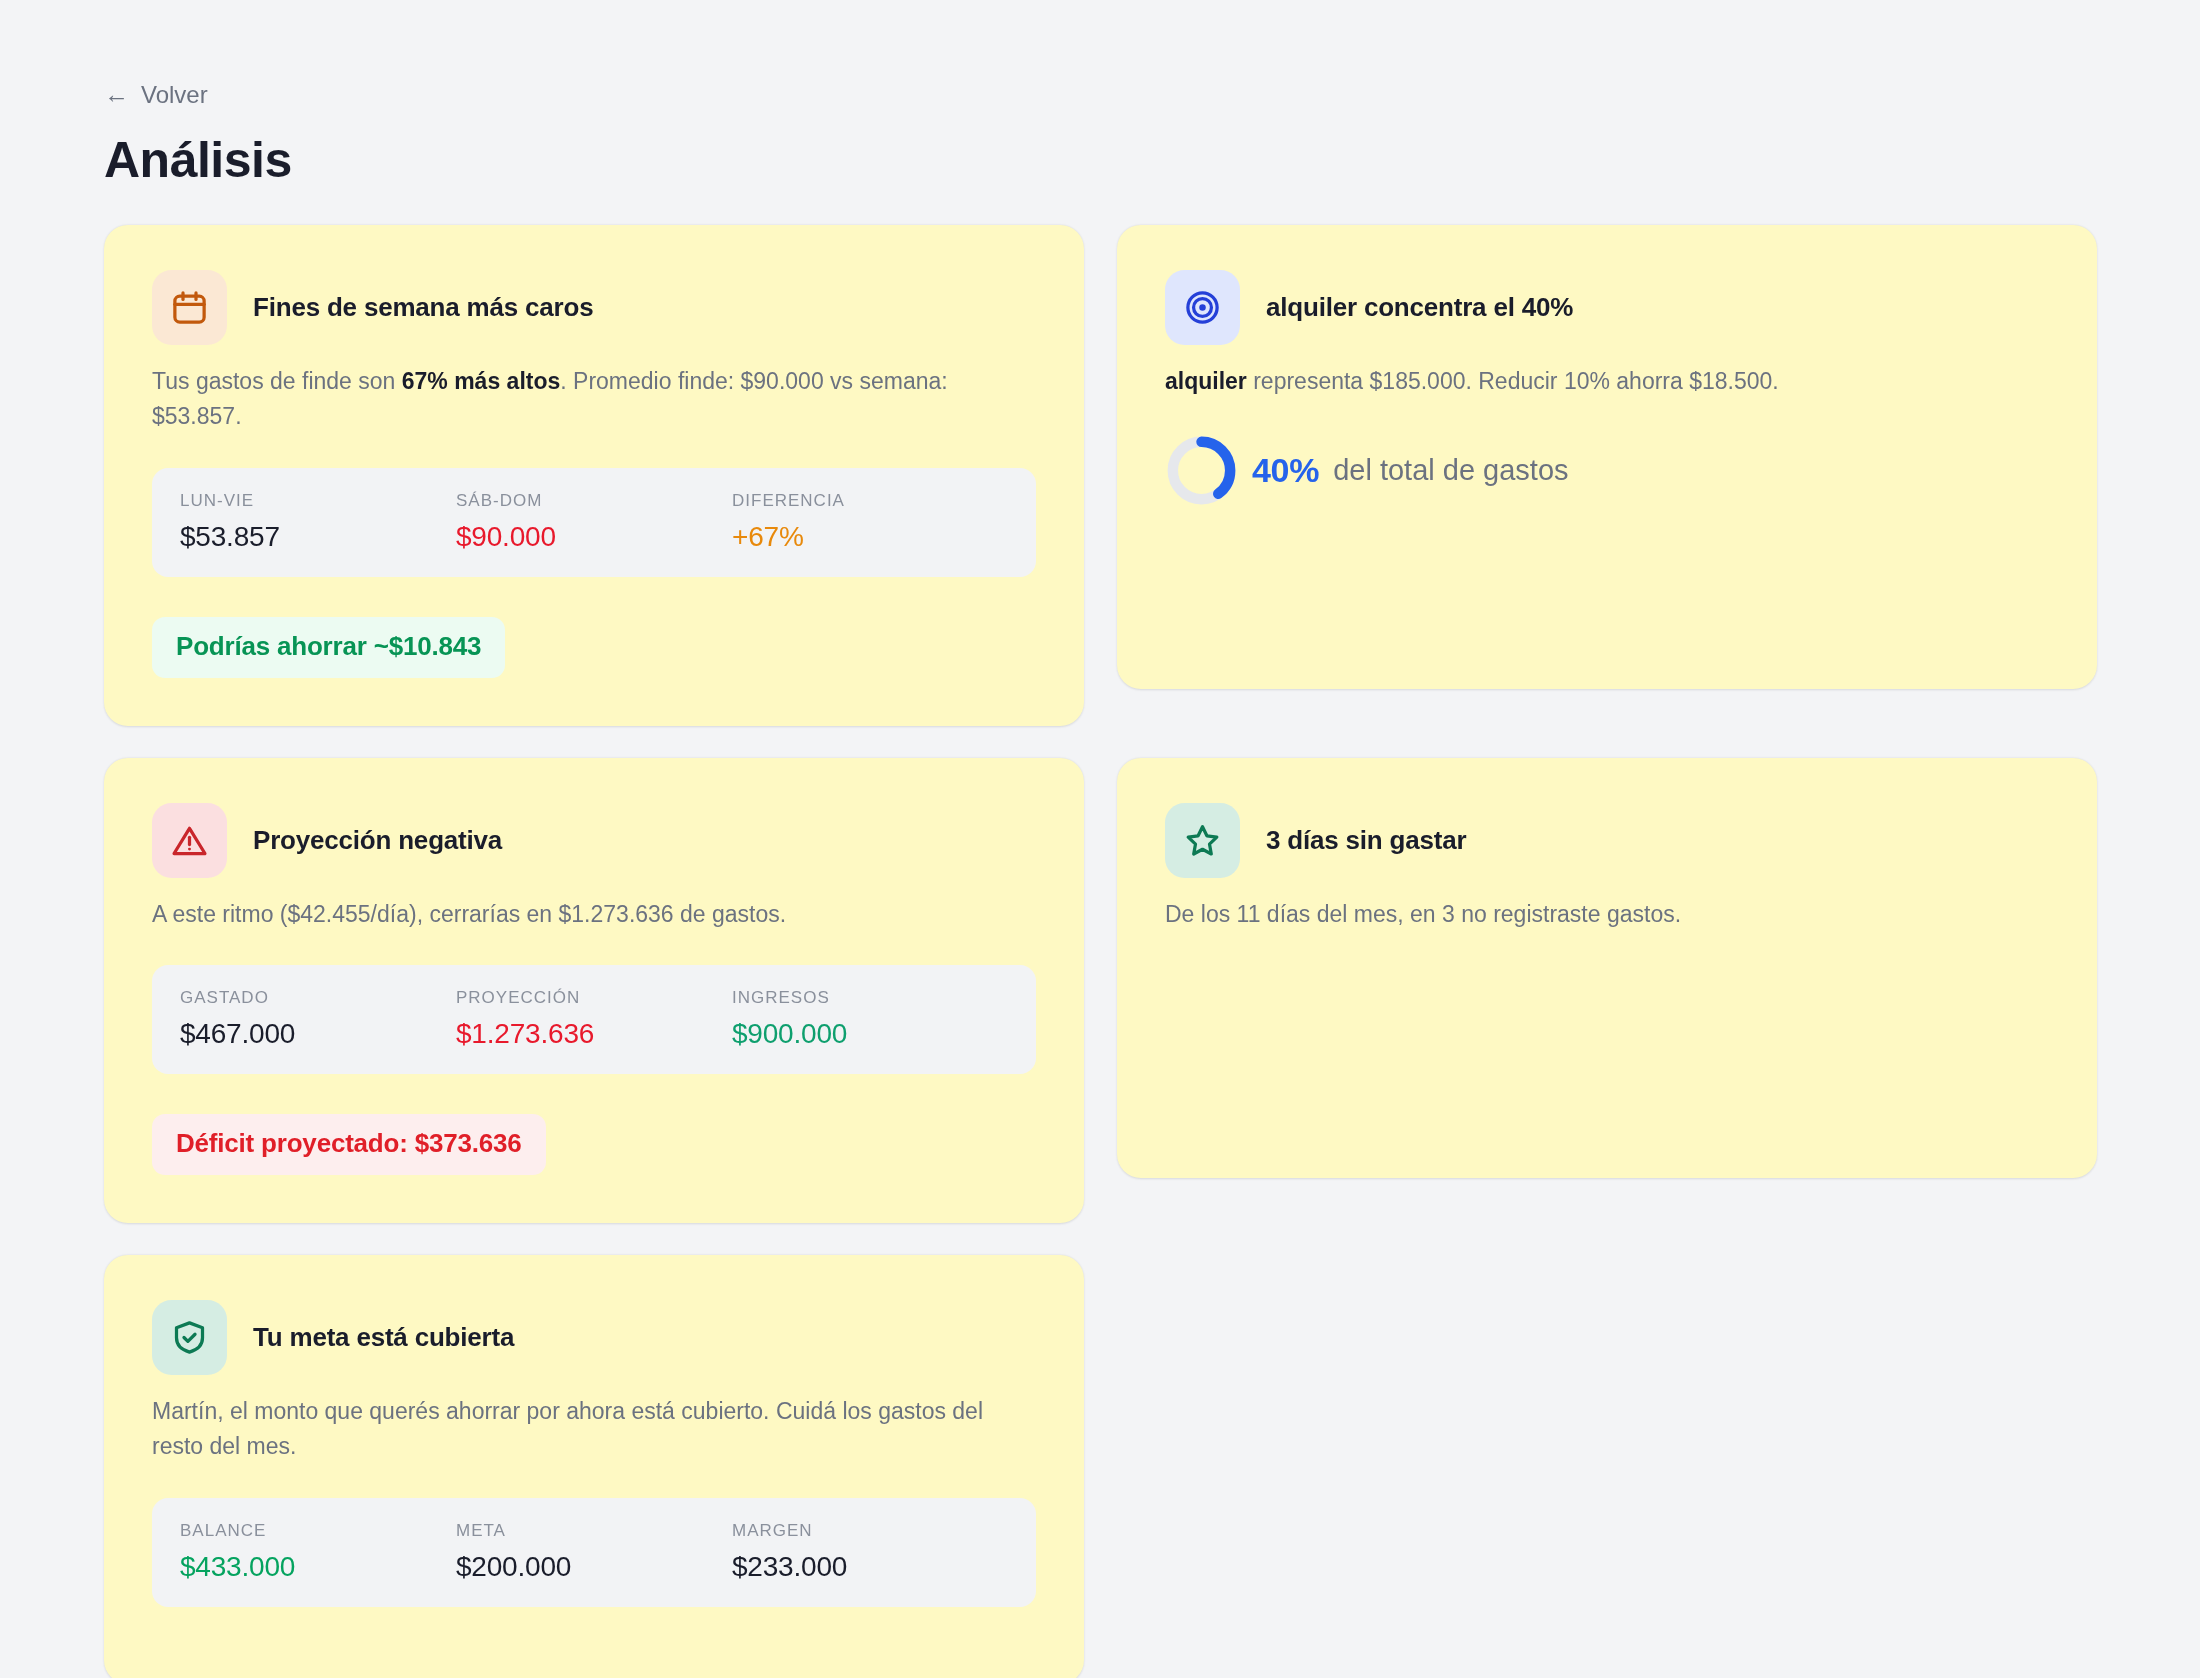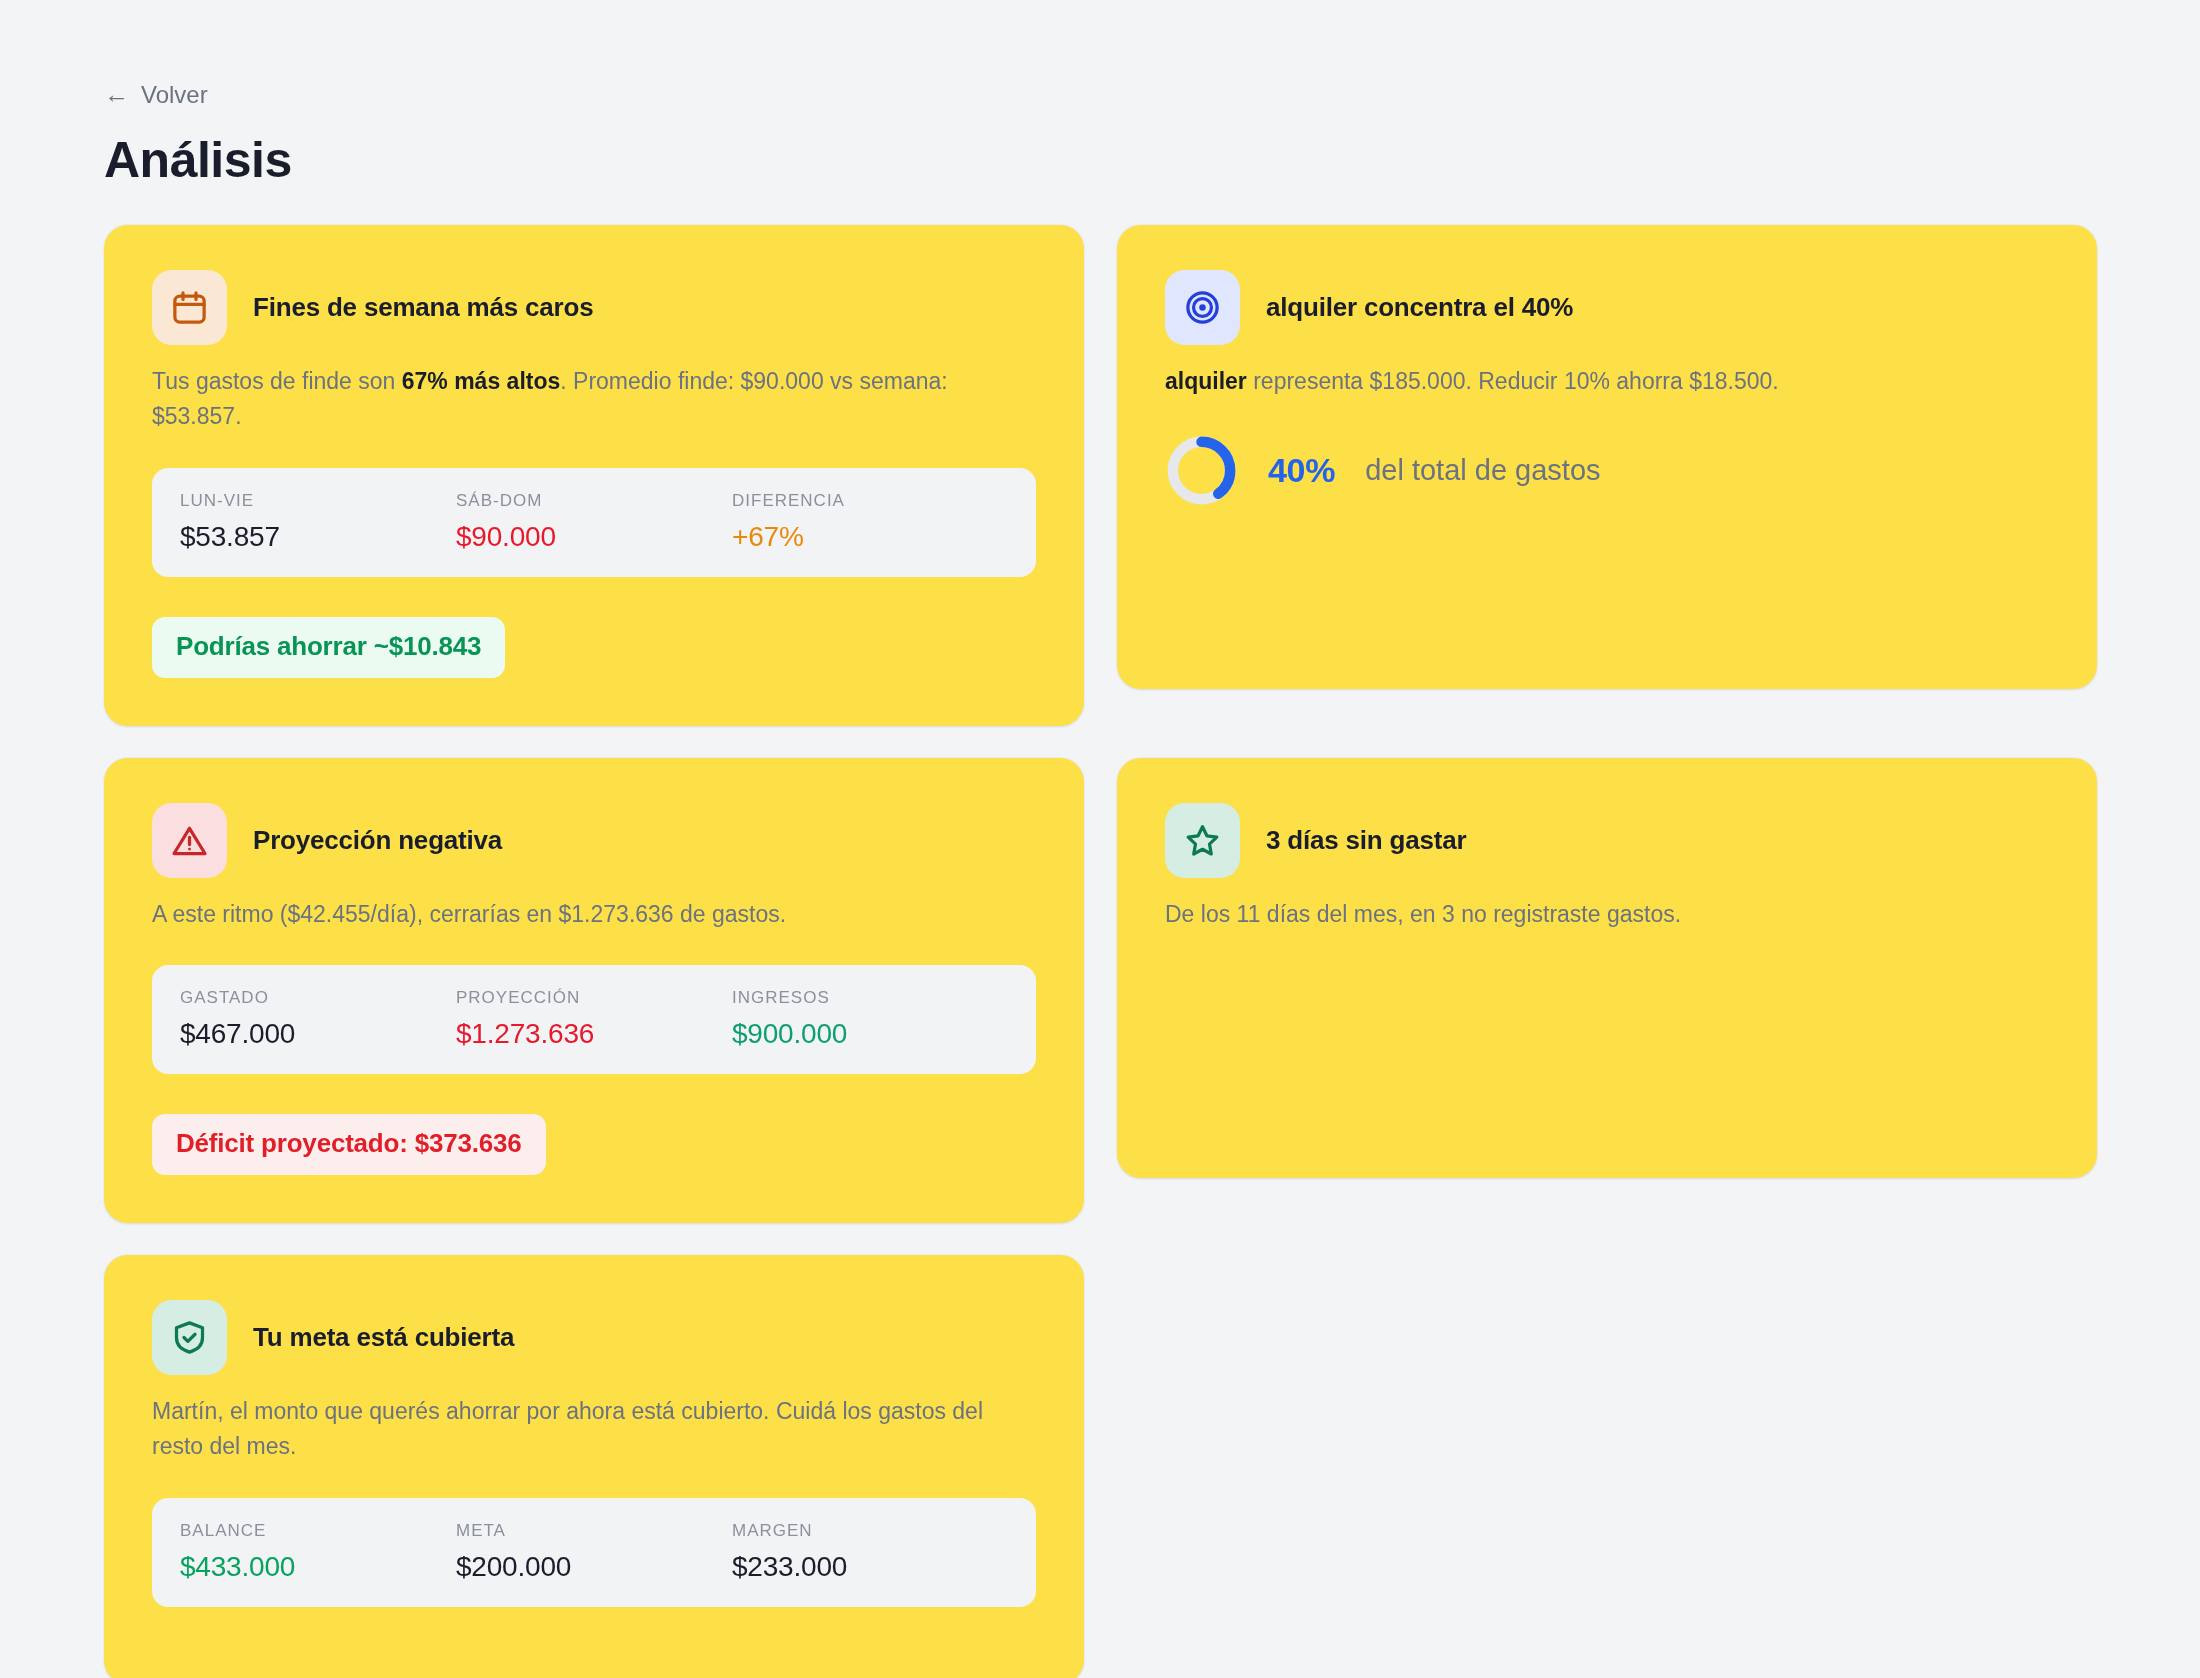--- a/index.html
+++ b/index.html
@@ -57,21 +57,21 @@
   .grid {
     margin-top: 37px;
     display: grid;
     grid-template-columns: 980px 980px;
     column-gap: 33px;
     row-gap: 32px;
     align-items: start;
   }
 
   .card {
-    background: #fde047;
+    background: #fef9c3;
     border-radius: 24px;
     box-shadow: 0 0.9px 2.8px rgba(16,24,40,0.07), 0 0.9px 1.9px rgba(16,24,40,0.05);
     padding: 45px 48px 48px 48px;
     overflow: hidden;
   }
   .card-r1c1 { min-height: 464px; }
   .card-r1c2 { min-height: 464px; }
   .card-r2c1 { min-height: 420px; }
   .card-r2c2 { min-height: 420px; }
   .card-r3c1 { min-height: 429px; }
@@ -156,21 +156,21 @@
     letter-spacing: -0.2px;
   }
   .pill.green { background: #ecfbf2; color: #079455; }
   .pill.red   { background: #fdeeee; color: #e01f28; }
 
   
   .donut-row {
     margin-top: 35px;
     display: flex;
     align-items: center;
-    gap: 30px;
+    gap: 14px;
   }
   .donut { width: 73px; height: 73px; flex: 0 0 auto; }
   .donut-pct {
     font-size: 34px;
     font-weight: 700;
     color: #2563eb;
     line-height: 1;
     letter-spacing: -0.3px;
   }
   .donut-cap {

